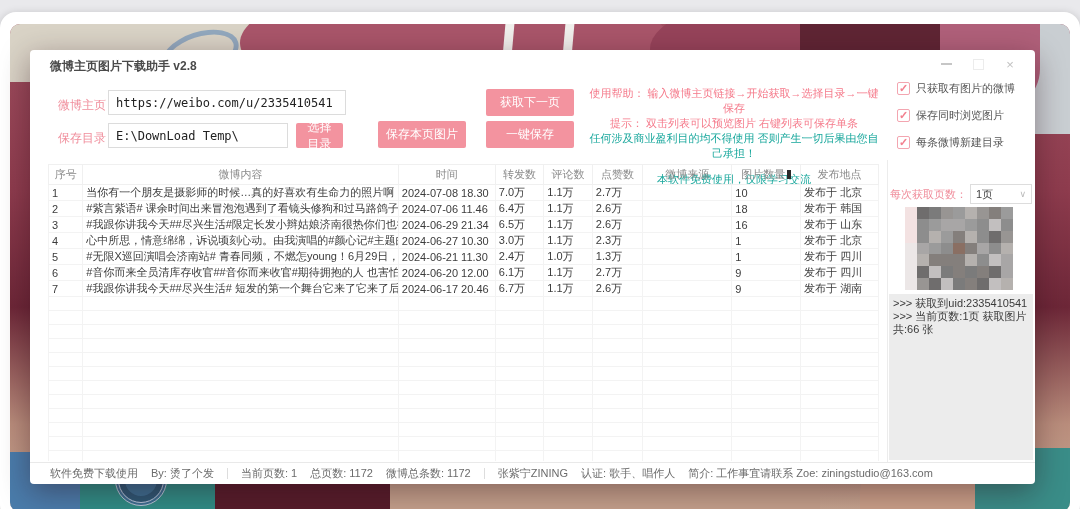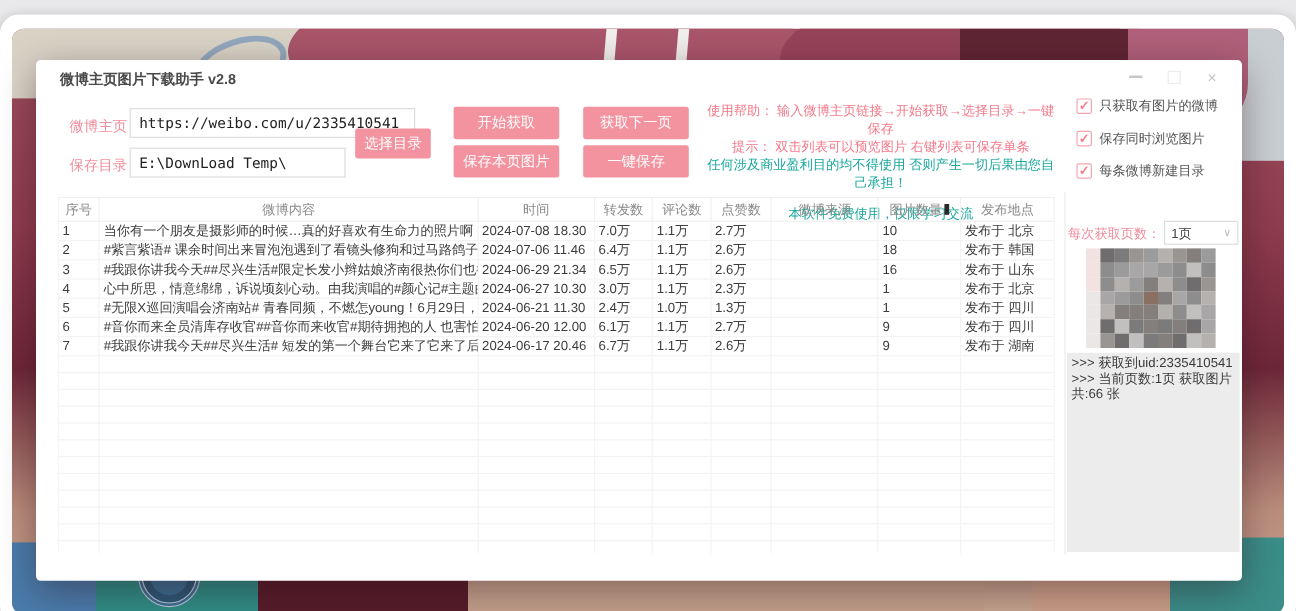--- a/index.html
+++ b/index.html
@@ -40,21 +40,21 @@
   .lbl-url{left:28px;top:47px;}
   .lbl-dir{left:28px;top:80px;}
   .finput{position:absolute;height:25px;border:1px solid #dcdcdc;background:#fff;
           font-family:"DejaVu Sans Mono",monospace;font-size:12px;color:#222;padding:0 7px;box-sizing:border-box;outline:none;}
   .inp-url{left:78px;top:40px;width:238px;}
   .inp-dir{left:78px;top:73px;width:180px;}
   .btn{position:absolute;background:#f3939f;color:#fff;font-size:12px;border:none;border-radius:2px;
        display:flex;align-items:center;justify-content:center;cursor:pointer;font-family:inherit;}
   .btn-start{left:348px;top:39px;width:88px;height:27px;}
   .btn-next{left:456px;top:39px;width:88px;height:27px;}
-  .btn-choose{left:266px;top:57px;width:63px;height:25px;}
+  .btn-choose{left:266px;top:73px;width:47px;height:25px;}
   .btn-savepage{left:348px;top:71px;width:88px;height:27px;}
   .btn-onekey{left:456px;top:71px;width:88px;height:27px;}
   
   .help{position:absolute;left:556px;top:36px;width:296px;text-align:center;font-size:11px;line-height:15px;}
   .help-red{color:#f5798a;}
   .help-teal{color:#18a79c;margin-top:11px;}
   
   .vdivider{position:absolute;left:857px;top:110px;height:302px;width:1px;background:#ececec;}
   .checkboxes{position:absolute;left:867px;top:25px;width:136px;}
   .cb-row{display:flex;align-items:center;height:27px;gap:6px;cursor:pointer;}
@@ -118,21 +118,20 @@
           <i></i>
         </span>
       <span class="wc wc-close">×</span>
     </div>
 
     <div class="flabel lbl-url">微博主页：</div>
     <input class="finput inp-url" value="https://weibo.com/u/2335410541" style="">
     <div class="flabel lbl-dir">保存目录：</div>
     <input class="finput inp-dir" value="E:\DownLoad Temp\" style="">
     <button class="btn btn-choose">选择目录</button>
-    <button class="btn btn-start">开始获取</button>
     <button class="btn btn-next">获取下一页</button>
     <button class="btn btn-savepage">保存本页图片</button>
     <button class="btn btn-onekey">一键保存</button>
 
     <div class="help">
       <div class="help-red">使用帮助： 输入微博主页链接→开始获取→选择目录→一键保存</div>
       <div class="help-red">提示： 双击列表可以预览图片  右键列表可保存单条</div>
       <div class="help-teal" style="margin-top:0;">任何涉及商业盈利目的均不得使用 否则产生一切后果由您自己承担！</div>
       <div class="help-teal">本软件免费使用，仅限学习交流</div>
     </div>
@@ -462,14 +461,26 @@
               <td></td>
               <td></td>
               <td></td>
               <td></td>
               <td></td>
             </tr>
           </tbody>
       </table>
     </div>
 
+    <div class="statusbar" id="statusbar">
+        <span class="sb-item">软件免费下载使用</span>
+        <span class="sb-item">By: 烫了个发</span>
+        <span class="sb-sep"></span>
+        <span class="sb-item">当前页数: 1</span>
+        <span class="sb-item">总页数: 1172</span>
+        <span class="sb-item">微博总条数: 1172</span>
+        <span class="sb-sep"></span>
+        <span class="sb-item">张紫宁ZINING</span>
+        <span class="sb-item">认证: 歌手、唱作人</span>
+        <span class="sb-item">简介: 工作事宜请联系 Zoe: ziningstudio@163.com</span>
+      </div>
   </div>
 </div>
 
 </body></html>

